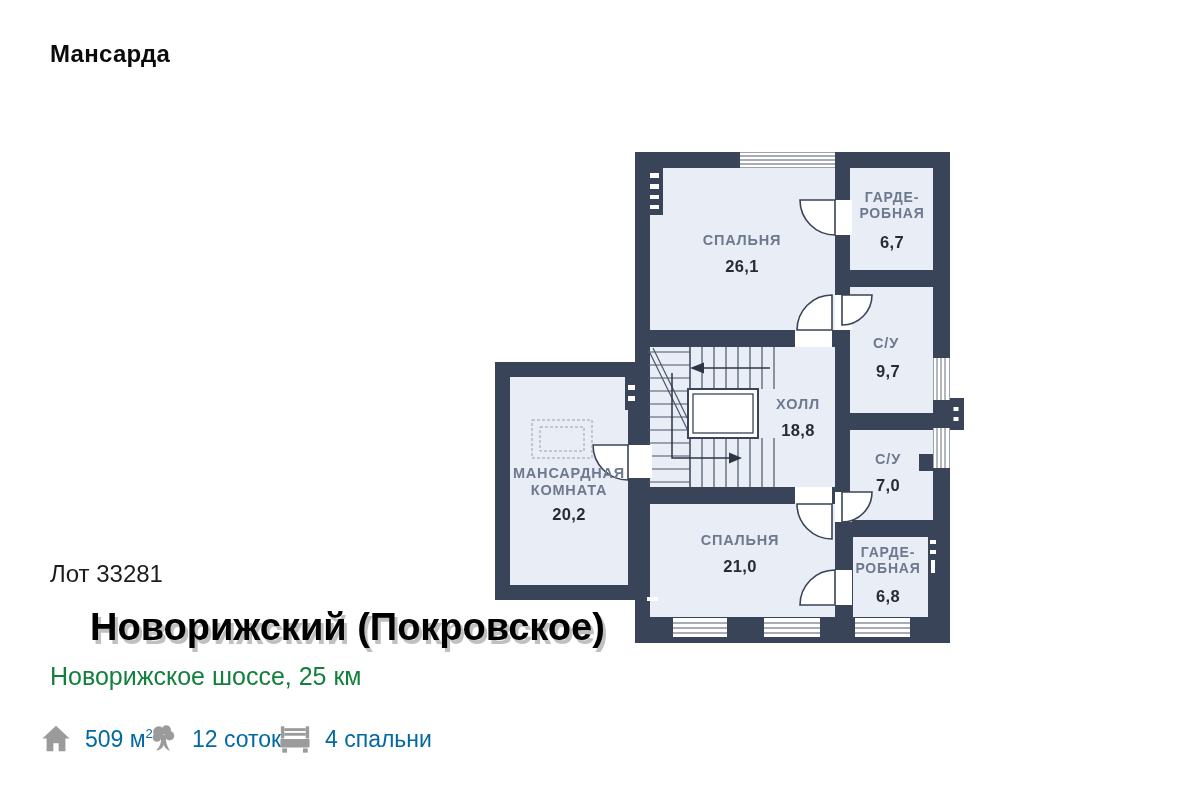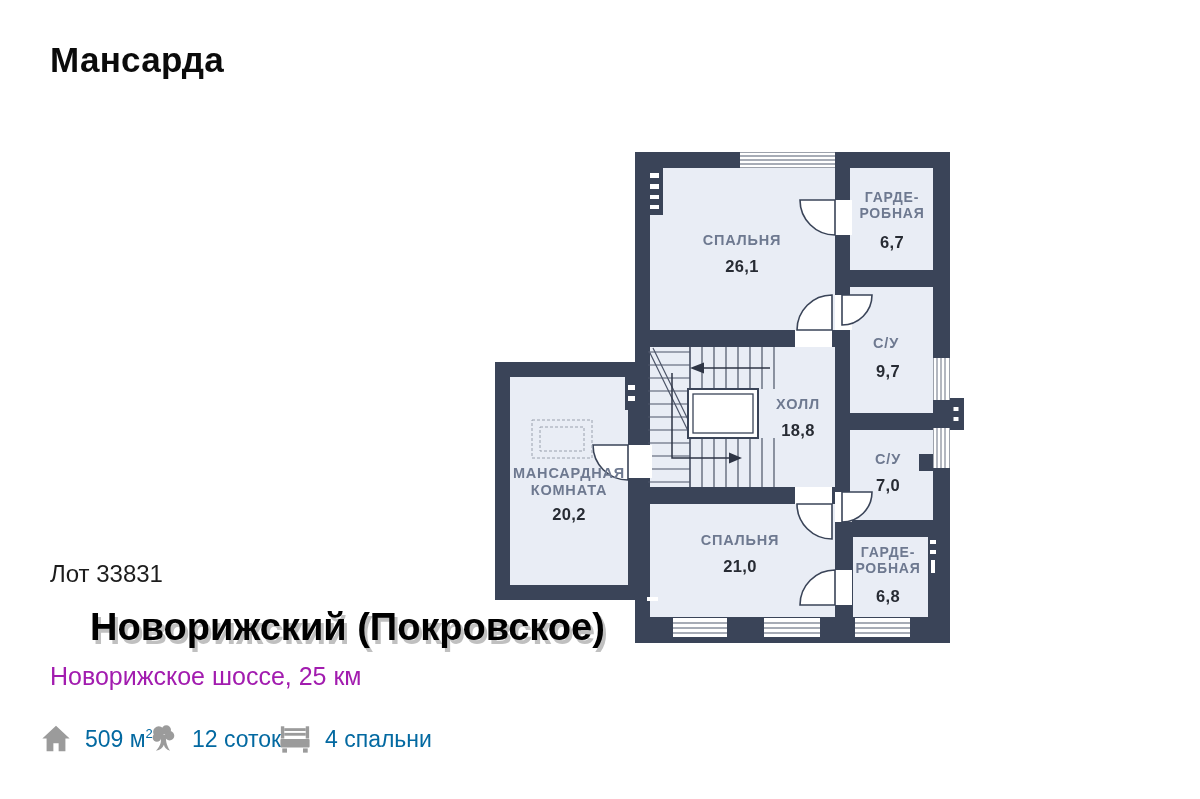--- a/index.html
+++ b/index.html
@@ -1,32 +1,32 @@
 <!DOCTYPE html>
 <html><head>
 <meta charset="utf-8">
 <style>
   html,body{margin:0;padding:0;}
   body{
     width:1200px;height:799px;position:relative;background:#ffffff;
     font-family:"Liberation Sans", sans-serif;overflow:hidden;
   }
   .page-title{
-    position:absolute;left:50px;top:40px;font-size:35px;font-weight:bold;
+    position:absolute;left:50px;top:40px;font-size:24px;font-weight:bold;
     color:#0b0b0b;letter-spacing:.3px;
   }
   .plan-wrap{position:absolute;left:490px;top:148px;width:480px;height:500px;}
   .room-name{font-weight:bold;font-size:14.5px;fill:#6E7990;letter-spacing:.8px;}
   .room-name.sm{font-size:14px;}
   .room-area{font-weight:bold;font-size:16.5px;fill:#272B33;letter-spacing:.3px;}
   .lot{position:absolute;left:50px;top:560px;font-size:24px;color:#1c1c1c;}
   .listing-title{position:absolute;left:50px;top:606px;font-size:38px;font-weight:bold;color:#000;margin-left:40px;}
   .listing-title .ghost{position:absolute;left:3px;top:4px;color:#8d8d8d;opacity:.55;z-index:0;white-space:nowrap;}
   .listing-title .main{position:relative;z-index:1;white-space:nowrap;}
-  .listing-subtitle{position:absolute;left:50px;top:662px;font-size:25px;color:#a21caf;}
+  .listing-subtitle{position:absolute;left:50px;top:662px;font-size:25px;color:#15803d;}
   .stats{position:absolute;left:40px;top:716px;height:46px;width:1120px;}
   .stat{position:absolute;top:0;display:flex;align-items:center;height:46px;}
   .stat .ic{margin-right:13px;display:block;}
   .stat-text{font-size:23px;color:#0369a1;white-space:nowrap;}
   .stat-text sup{font-size:13px;}
   .s1{left:0;} .s2{left:107px;justify-content:space-between;} .s3{left:238px;} .s4{left:372px;}
 </style>
 </head>
 <body>
 
@@ -166,21 +166,21 @@
     <text class="room-name sm" x="398" y="425">РОБНАЯ</text>
     <text class="room-area" x="398" y="454">6,8</text>
 
     <text class="room-name" x="79" y="330">МАНСАРДНАЯ</text>
     <text class="room-name" x="79" y="347">КОМНАТА</text>
     <text class="room-area" x="79" y="372">20,2</text>
   </g>
 </svg>
 </div>
 
-<div class="lot">Лот 33831</div>
+<div class="lot">Лот 33281</div>
 
 <div class="listing-title">
   <span class="ghost">Новорижский (Покровское)</span>
   <span class="main">Новорижский (Покровское)</span>
 </div>
 
 <div class="listing-subtitle">Новорижское шоссе, 25 км</div>
 
 <div class="stats">
   <div class="stat s1">

